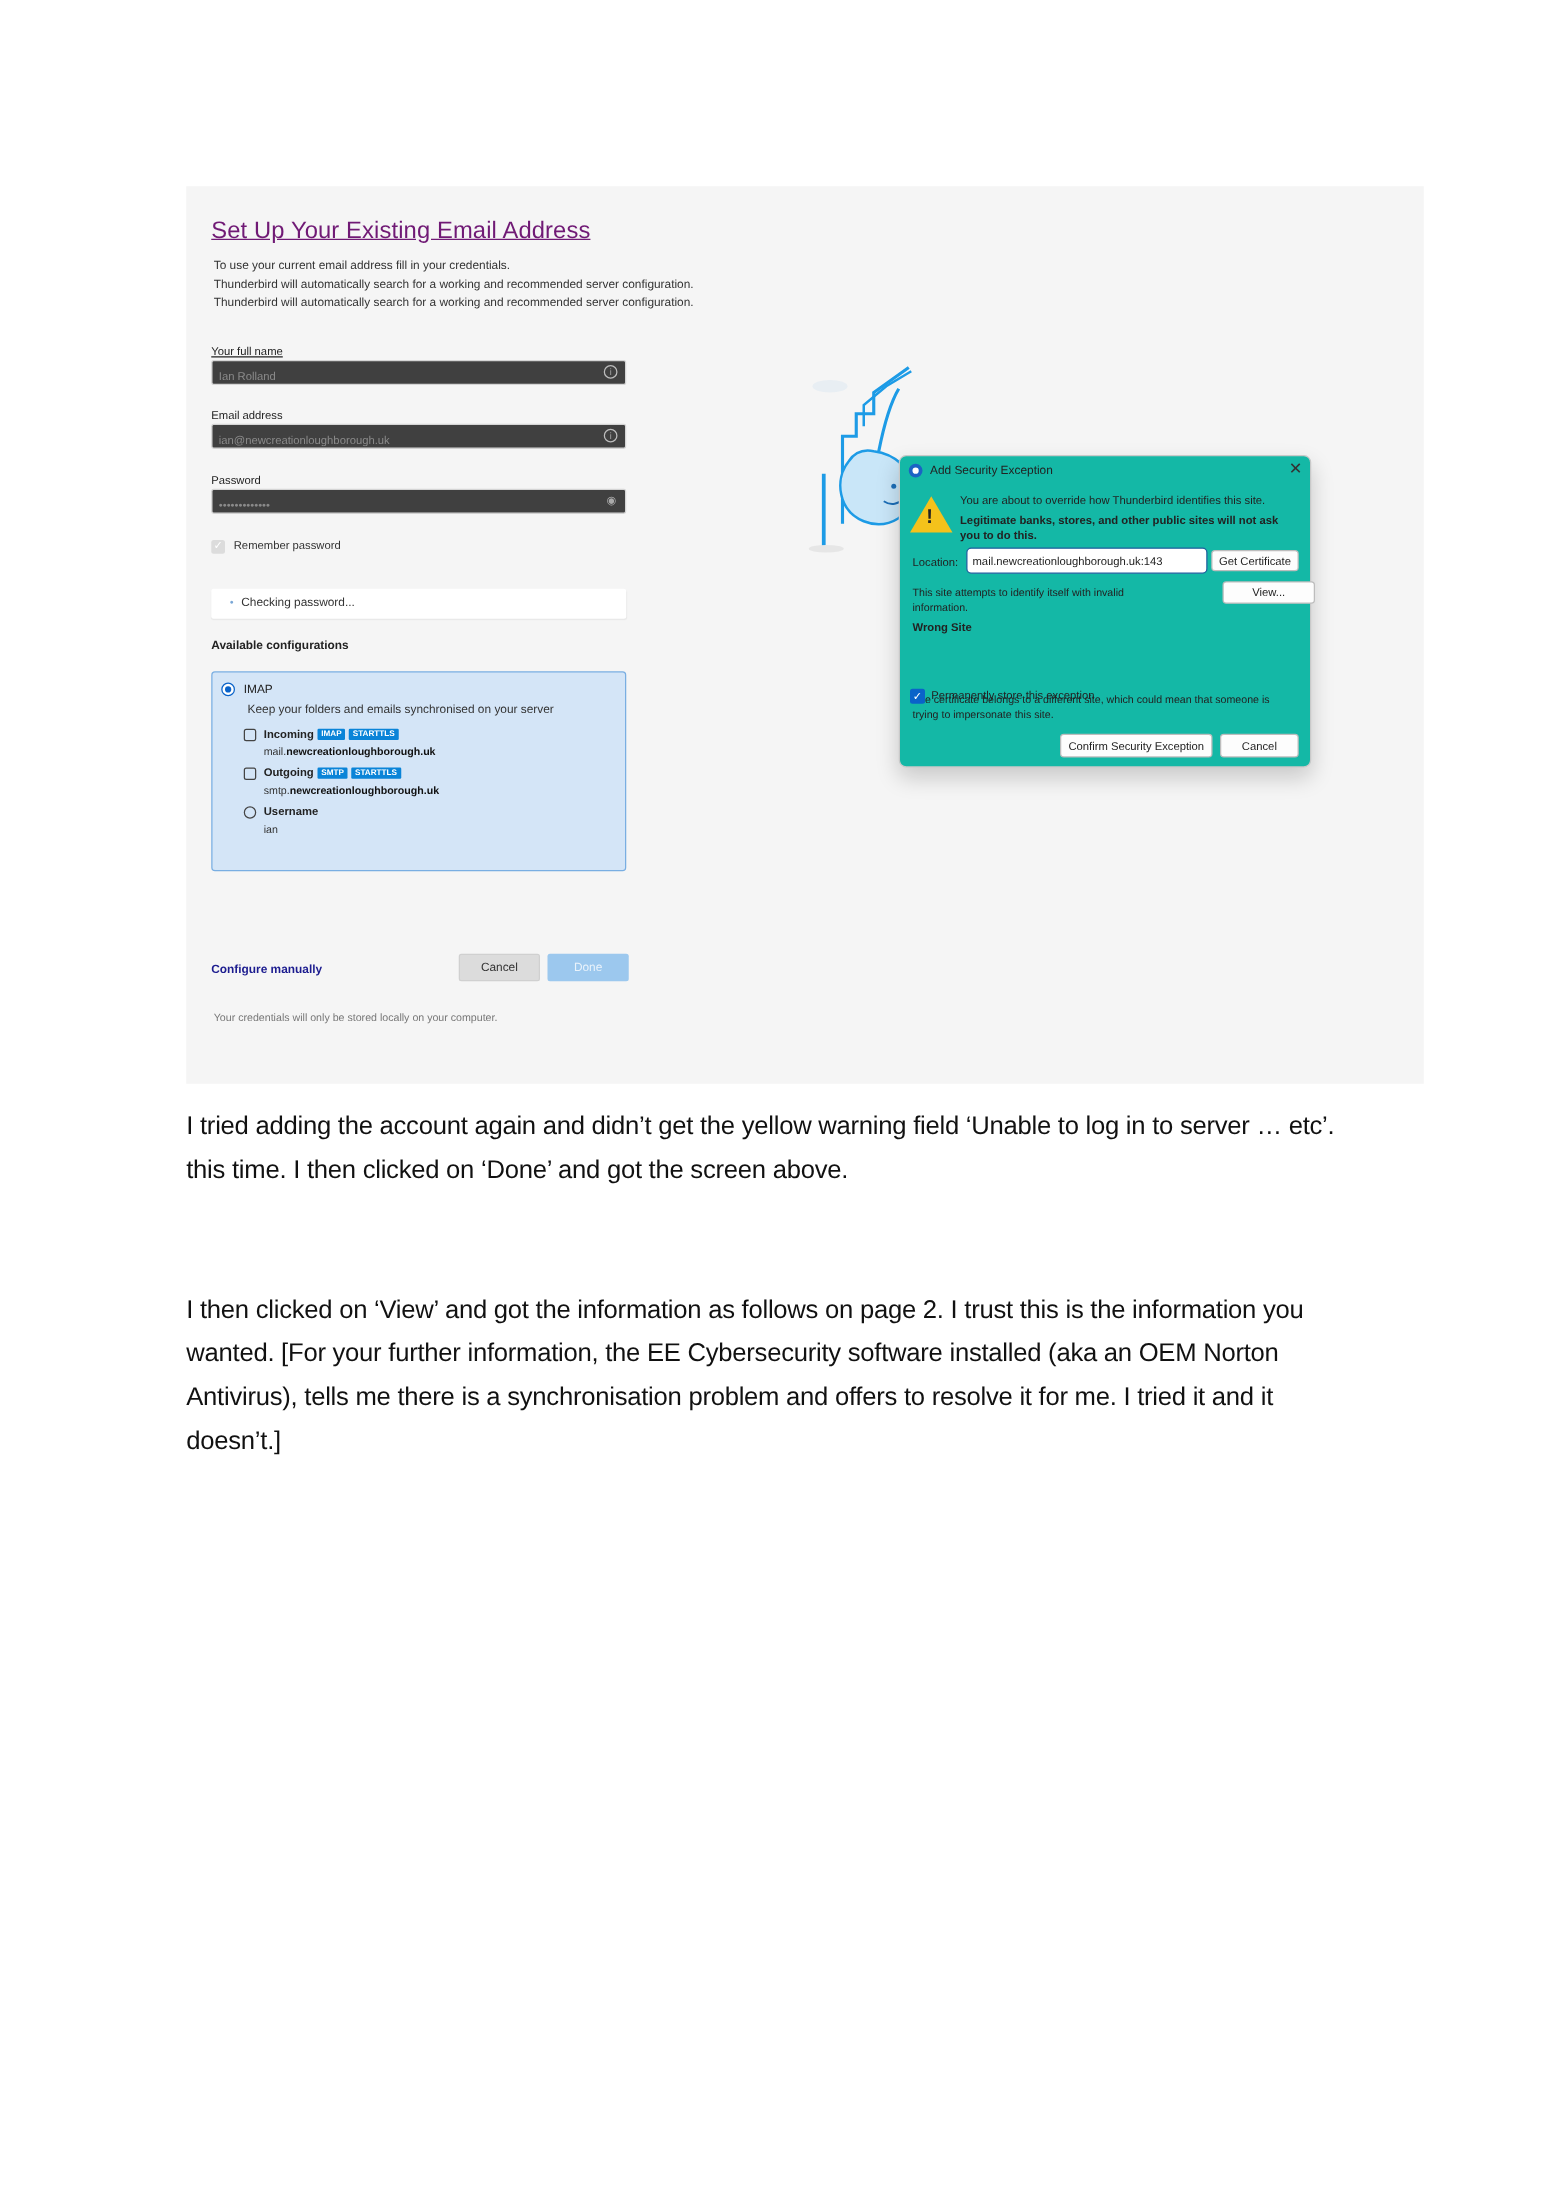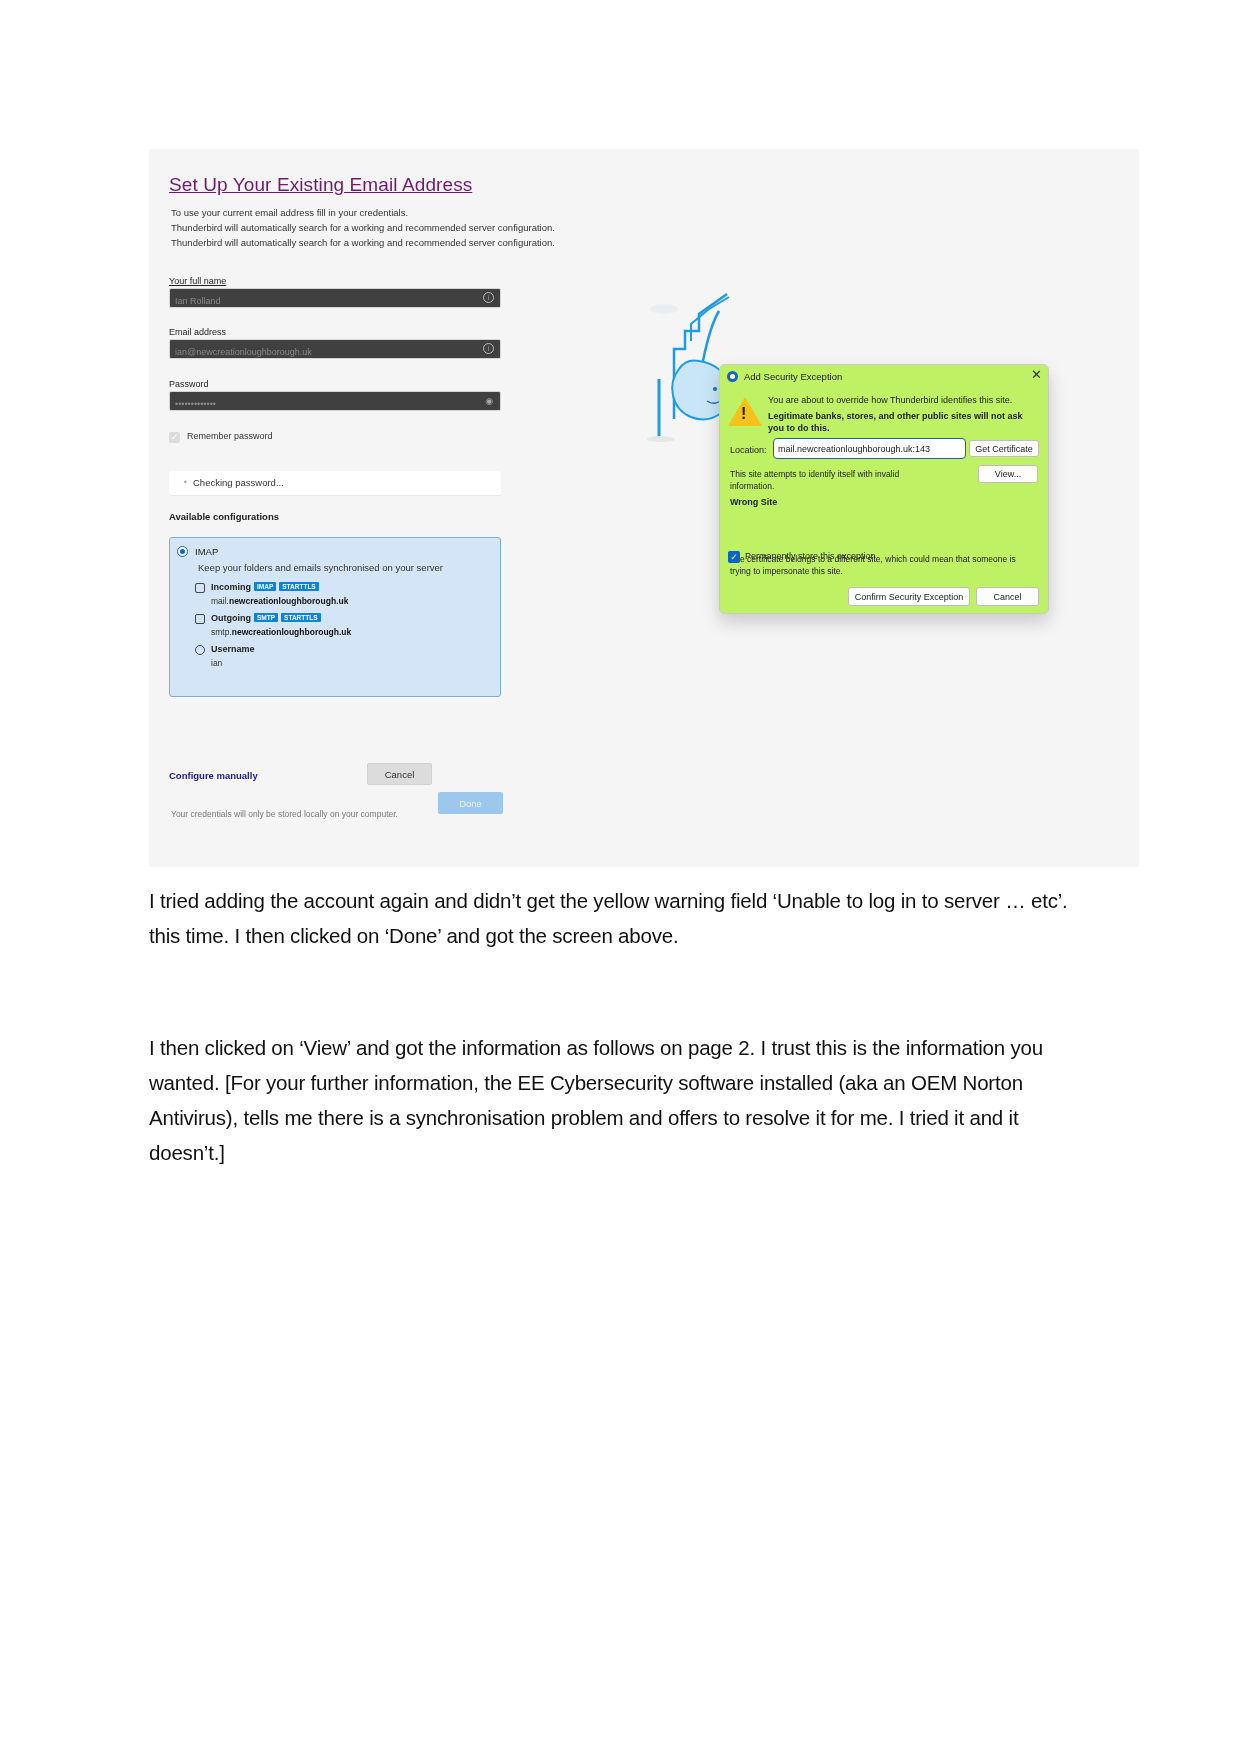--- a/index.html
+++ b/index.html
@@ -28,28 +28,28 @@
     .pdesc { font-size:9.5px; color:#333; font-family:"Liberation Sans", sans-serif; }
     .srow-icon { position:absolute; width:10px; height:10px; border:1.2px solid #444; border-radius:2px; box-sizing:border-box; }
     .srow-icon.round { border-radius:50%; }
     .srow-title { font-size:9px; font-weight:bold; color:#222; font-family:"Liberation Sans", sans-serif; }
     .badge { display:inline-block; background:#0a84d8; color:#fff; font-size:6.5px; font-weight:bold; padding:1px 3px; margin-left:3px; vertical-align:1px; border-radius:1px; }
     .host { font-size:8.5px; color:#333; font-family:"Liberation Sans", sans-serif; }
     .host b { color:#111; }
     .pop-box { left:20px; top:553px; width:332px; height:50px; background:#ececec; border:1px solid #dcdcdc; border-radius:3px; box-sizing:border-box; }
     .cfg-manual { left:20px; top:621px; font-size:9.5px; font-weight:bold; color:#1c1c8f; font-family:"Liberation Sans", sans-serif; cursor:pointer; }
     .btn-cancel { left:218px; top:614px; width:65px; height:22px; background:#dcdcdc; border:1px solid #d0d0d0; border-radius:2px; font-size:9.5px; color:#333; font-family:"Liberation Sans", sans-serif; box-sizing:border-box; }
-    .btn-done { left:289px; top:614px; width:65px; height:22px; background:#9cc8ee; border:none; border-radius:2px; font-size:9.5px; color:#eaf3fb; font-family:"Liberation Sans", sans-serif;margin-top:29px; }
+    .btn-done { left:289px; top:614px; width:65px; height:22px; background:#9cc8ee; border:none; border-radius:2px; font-size:9.5px; color:#eaf3fb; font-family:"Liberation Sans", sans-serif; }
     .cred-note { left:22px; top:660px; font-size:8.5px; color:#777; font-family:"Liberation Sans", sans-serif; }
 
     
     .illus { left:470px; top:140px; width:150px; height:160px; }
 
     
-    .dlg { left:570px; top:215px; width:330px; height:250px; background:#bef264; border:1px solid #c9c9c9; border-radius:6px; box-shadow:0 8px 18px rgba(0,0,0,0.18); box-sizing:border-box; font-family:"Liberation Sans", sans-serif; color:#222; }
+    .dlg { left:570px; top:215px; width:330px; height:250px; background:#14b8a6; border:1px solid #c9c9c9; border-radius:6px; box-shadow:0 8px 18px rgba(0,0,0,0.18); box-sizing:border-box; font-family:"Liberation Sans", sans-serif; color:#222; }
     .dlg .tlogo { position:absolute; left:7px; top:6px; width:11px; height:11px; border-radius:50%; background:#1b63c4; }
     .dlg .tlogo::after { content:""; position:absolute; left:3px; top:3px; width:5px; height:5px; border-radius:50%; background:#fff; }
     .dlg .ttl { position:absolute; left:24px; top:6px; font-size:9.5px; }
     .dlg .xbtn { position:absolute; right:6px; top:2px; font-size:13px; color:#333; cursor:pointer; }
     .warn { position:absolute; left:8px; top:32px; width:0; height:0; border-left:17px solid transparent; border-right:17px solid transparent; border-bottom:29px solid #f4c21b; }
     .warn-mark { position:absolute; left:21px; top:40px; font-size:16px; font-weight:bold; color:#222; }
     .dmsg1 { position:absolute; left:48px; top:30px; font-size:9px; }
     .dmsg2 { position:absolute; left:48px; top:45px; width:270px; font-size:9px; font-weight:bold; line-height:12px; }
     .loc-lbl { position:absolute; left:10px; top:80px; font-size:9px; }
     .loc-input { position:absolute; left:53px; top:73px; width:193px; height:21px; border:1.5px solid #1f5f9e; border-radius:4px; background:#fff; box-sizing:border-box; font-size:9px; padding:0 4px; font-family:"Liberation Sans", sans-serif; color:#222; outline:none; }
@@ -152,21 +152,21 @@
     <span class="warn"></span>
     <span class="warn-mark">!</span>
     <span class="dmsg1">You are about to override how Thunderbird identifies this site.</span>
     <span class="dmsg2">Legitimate banks, stores, and other public sites will not ask you to do this.</span>
 
     <span class="loc-lbl">Location:</span>
     <input class="loc-input" type="text" value="mail.newcreationloughborough.uk:143" style="">
     <button class="dbtn" style="left:249px;top:75px;width:70px;height:17px;">Get Certificate</button>
 
     <span class="dinfo">This site attempts to identify itself with invalid information.</span>
-    <button class="dbtn" style="left:258px;top:100px;width:60px;height:18px;">View...</button>
+    <button class="dbtn" style="left:258px;top:100px;width:74px;height:18px;">View...</button>
 
     <span class="dwrong">Wrong Site</span>
     <span class="dwrongdesc">The certificate belongs to a different site, which could mean that someone is trying to impersonate this site.</span>
 
     <span class="dchk">✓</span>
     <span class="dchk-lbl">Permanently store this exception</span>
 
     <button class="dbtn" style="left:128px;top:222px;width:122px;height:19px;">Confirm Security Exception</button>
     <button class="dbtn" style="left:256px;top:222px;width:63px;height:19px;">Cancel</button>
   </div>

